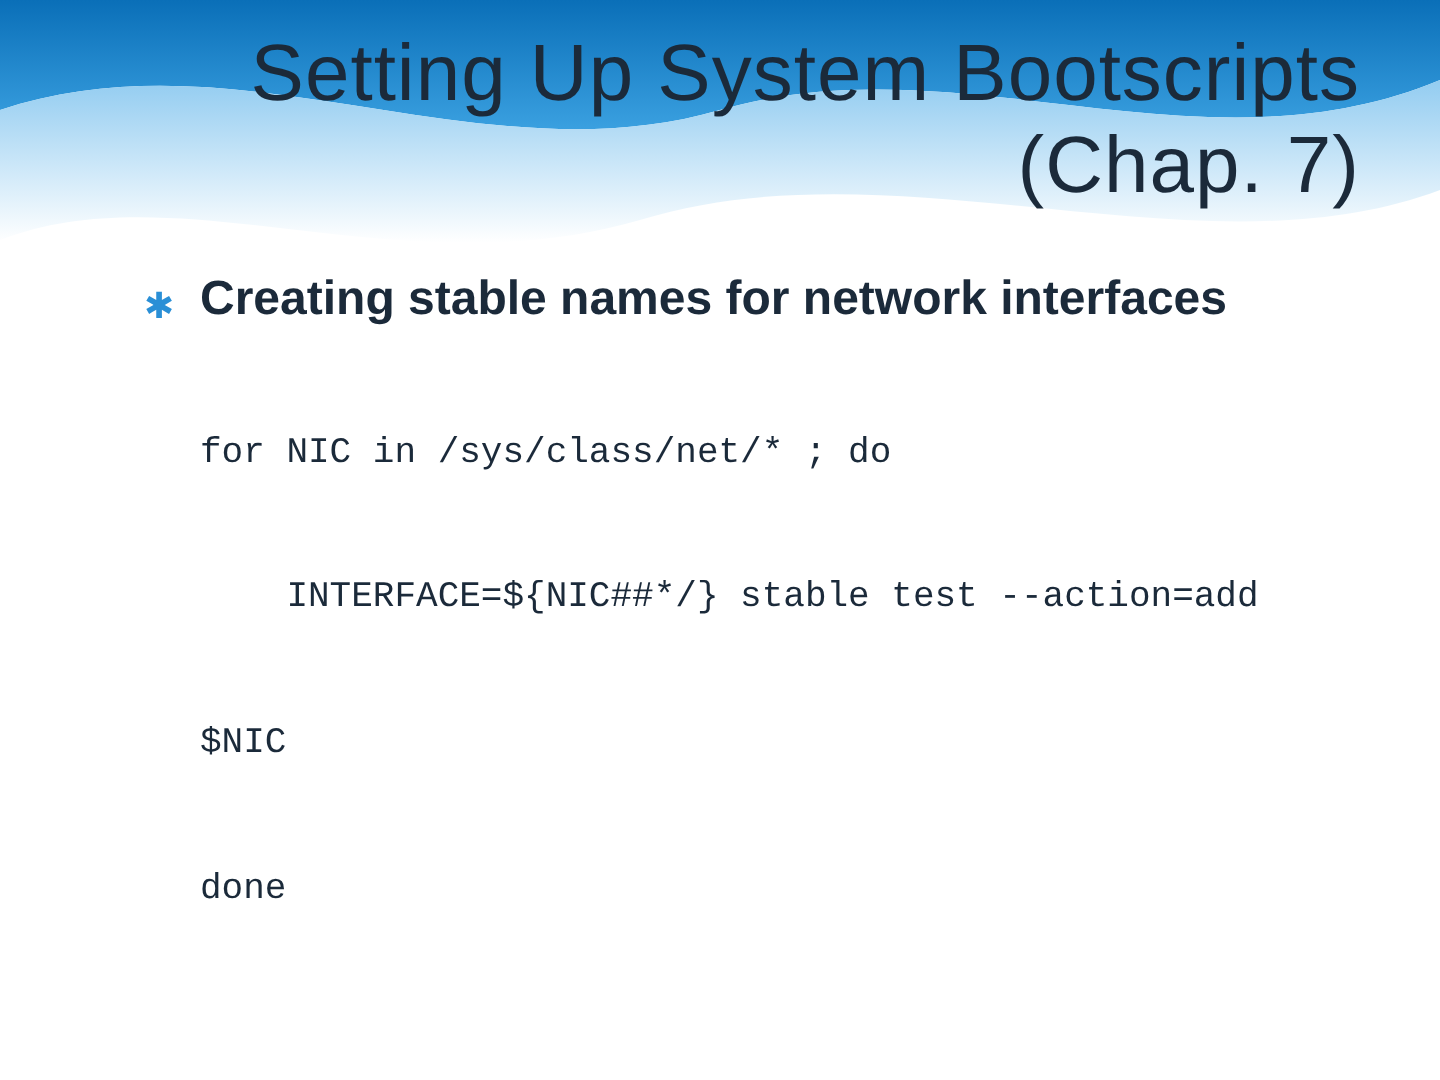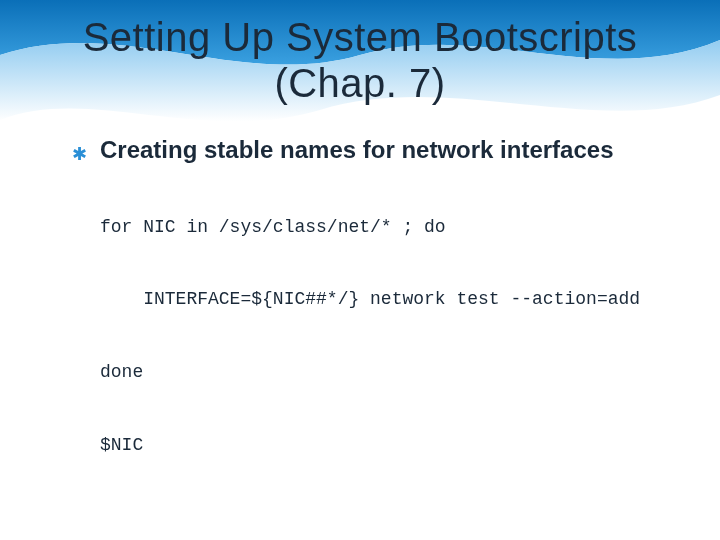--- a/index.html
+++ b/index.html
@@ -13,21 +13,21 @@
     position: absolute;
     top: 0; left: 0;
     width: 720px;
     height: 150px;
     z-index: 0;
   }
   .title-wrap {
     position: relative;
     z-index: 1;
     padding: 14px 40px 0 40px;
-    text-align: center;
+    text-align: right;
   }
   .title {
     font-size: 40px;
     line-height: 1.15;
     font-weight: 400;
     color: #1b2a3a;
     letter-spacing: 0.5px;
   }
   .content {
     position: relative;
@@ -97,21 +97,21 @@
 
 <div class="content">
 
   <div class="item">
     <div class="item-head">
       <span class="bullet">✱</span>
       <span class="item-title">Creating stable names for network interfaces</span>
     </div>
     <div class="code-block">
       <span class="line">for NIC in /sys/class/net/* ; do</span>
-      <span class="line">    INTERFACE=${NIC##*/} network test --action=add</span>
+      <span class="line">    INTERFACE=${NIC##*/} stable test --action=add</span>
+      <span class="line">$NIC</span>
       <span class="line">done</span>
-      <span class="line">$NIC</span>
       <div class="code-gap"></div>
       
     </div>
   </div>
 
 </div>
 
 </body></html>

